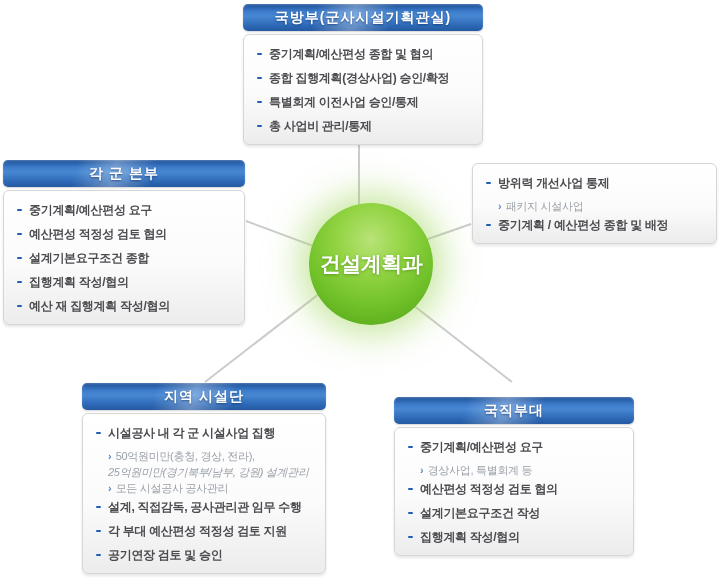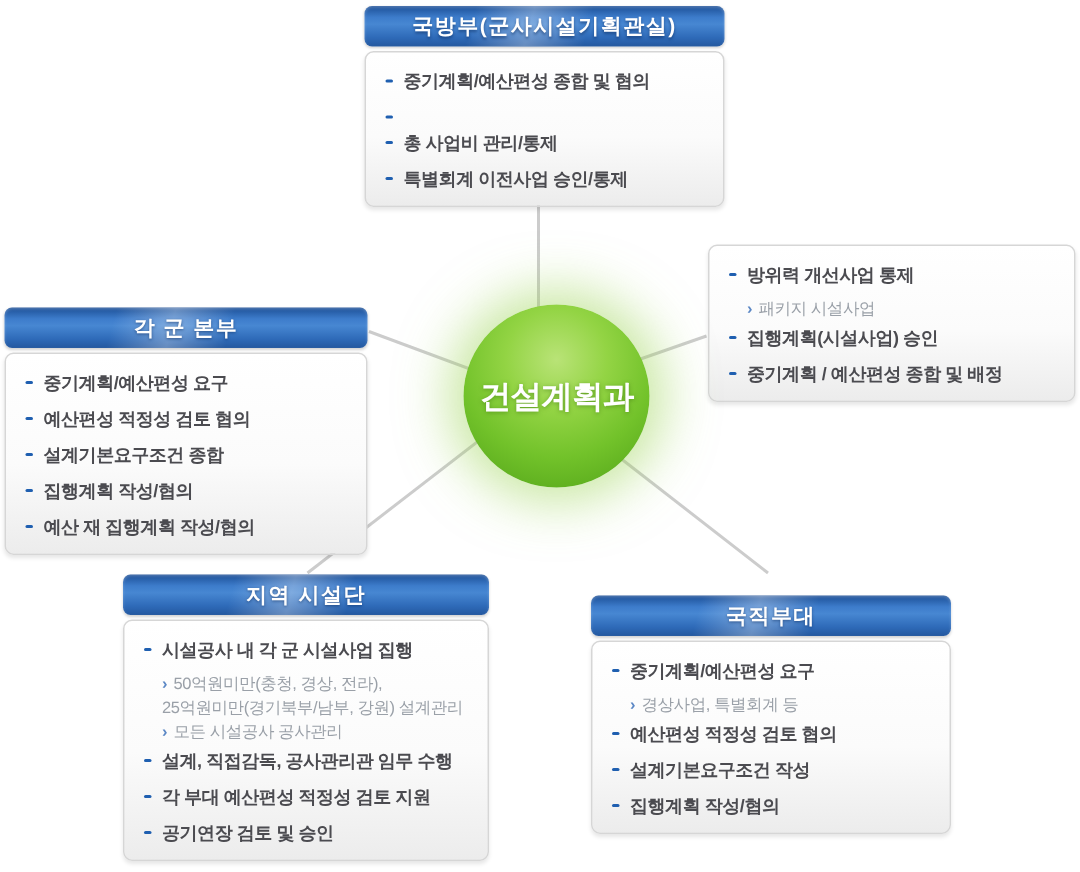--- a/index.html
+++ b/index.html
@@ -31,37 +31,37 @@
     box-shadow:0 2px 3px rgba(0,0,0,.10);
     padding:11px 10px 10px 12px;
   }
   .item{display:flex;align-items:flex-start;margin:0 0 8px 0;}
   .item:last-child{margin-bottom:0;}
   .dash{flex:0 0 auto;width:5px;height:2px;background:#1f5fb0;margin:7px 7px 0 1px;border-radius:1px;}
   .item-text{font-size:12px;font-weight:bold;color:#4b4b50;line-height:16px;letter-spacing:-0.3px;}
   .sub{display:flex;align-items:flex-start;margin:2px 0 2px 13px;}
   .sub .arrow{flex:0 0 auto;color:#5b87c5;font-size:11px;font-weight:bold;line-height:14px;margin-right:4px;}
   .sub-text{font-size:11px;color:#9aa0a8;line-height:14px;letter-spacing:-0.3px;}
-  .sub.cont{}
+  .sub.cont{font-style:italic;}
   .subs{margin-top:2px;margin-bottom:4px;}
   
   .center-node{
     position:absolute;left:309px;top:203px;width:124px;height:122px;z-index:3;
     border-radius:50%;
     background:radial-gradient(circle at 50% 30%,#b9e377 0%,#93d444 32%,#72c22a 62%,#5aab1d 88%,#54a31b 100%);
     box-shadow:0 0 34px 10px rgba(154,212,84,.55);
     display:flex;align-items:center;justify-content:center;
   }
   .center-label{
     color:#ffffff;font-size:21px;font-weight:bold;letter-spacing:-0.5px;
     text-shadow:0 1px 3px rgba(70,130,20,.65);
   }
   
   #node-mnd{left:243px;top:4px;width:240px;}
-  #node-hq{left:3px;top:160px;width:242px;margin-top:45px;}
+  #node-hq{left:3px;top:160px;width:242px;}
   #node-dapa{left:472px;top:160px;width:245px;}
   #node-region{left:82px;top:383px;width:244px;}
   #node-joint{left:394px;top:397px;width:240px;}
 </style>
 </head>
 <body>
 
 <div class="stage">
 
   <svg class="connectors" width="720" height="581" viewBox="0 0 720 581">
@@ -76,29 +76,30 @@
     <div class="node-header">
       <span class="node-title">국방부(군사시설기획관실)</span>
     </div>
     <div class="node-body">
       <div class="item">
         <span class="dash"></span>
         <span class="item-text">중기계획/예산편성 종합 및 협의</span>
       </div>
       <div class="item">
         <span class="dash"></span>
+        <span class="item-text">종합 집행계획(경상사업) 승인/확정</span>
+      </div>
+      <div class="item">
+        <span class="dash"></span>
+        <span class="item-text">특별회계 이전사업 승인/통제</span>
       </div>
       <div class="item">
         <span class="dash"></span>
         <span class="item-text">총 사업비 관리/통제</span>
       </div>
-      <div class="item">
-        <span class="dash"></span>
-        <span class="item-text">특별회계 이전사업 승인/통제</span>
-      </div>
     </div>
   </div>
 
   <div class="node" id="node-hq">
     <div class="node-header">
       <span class="node-title">각 군 본부</span>
     </div>
     <div class="node-body">
       <div class="item">
         <span class="dash"></span>
@@ -127,24 +128,20 @@
     <div class="node-body">
       <div class="item">
         <span class="dash"></span>
         <span class="item-text">방위력 개선사업 통제</span>
       </div>
       <div class="subs">
         <div class="sub">
           <span class="arrow">›</span>
           <span class="sub-text">패키지 시설사업</span>
         </div>
-      </div>
-      <div class="item">
-        <span class="dash"></span>
-        <span class="item-text">집행계획(시설사업) 승인</span>
       </div>
       <div class="item">
         <span class="dash"></span>
         <span class="item-text">중기계획 / 예산편성 종합 및 배정</span>
       </div>
     </div>
   </div>
 
   <div class="node" id="node-region">
     <div class="node-header">

